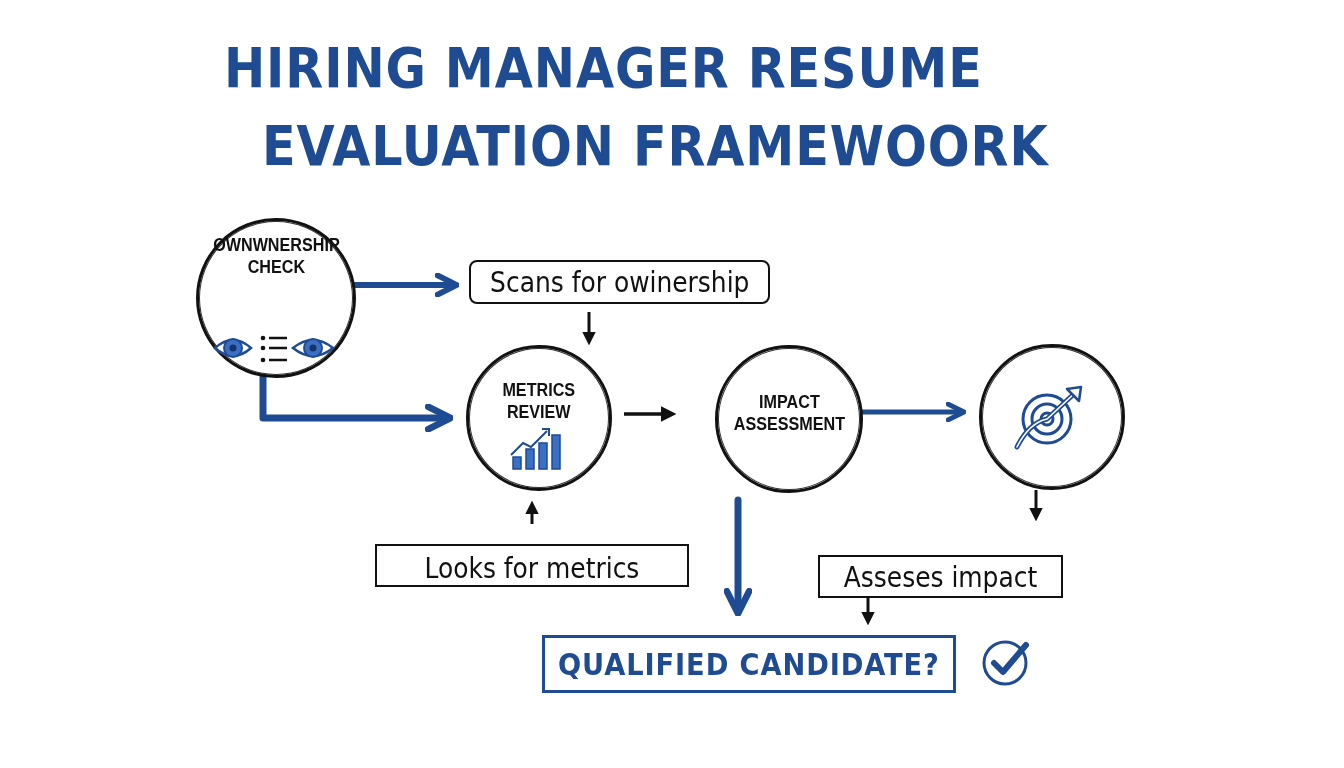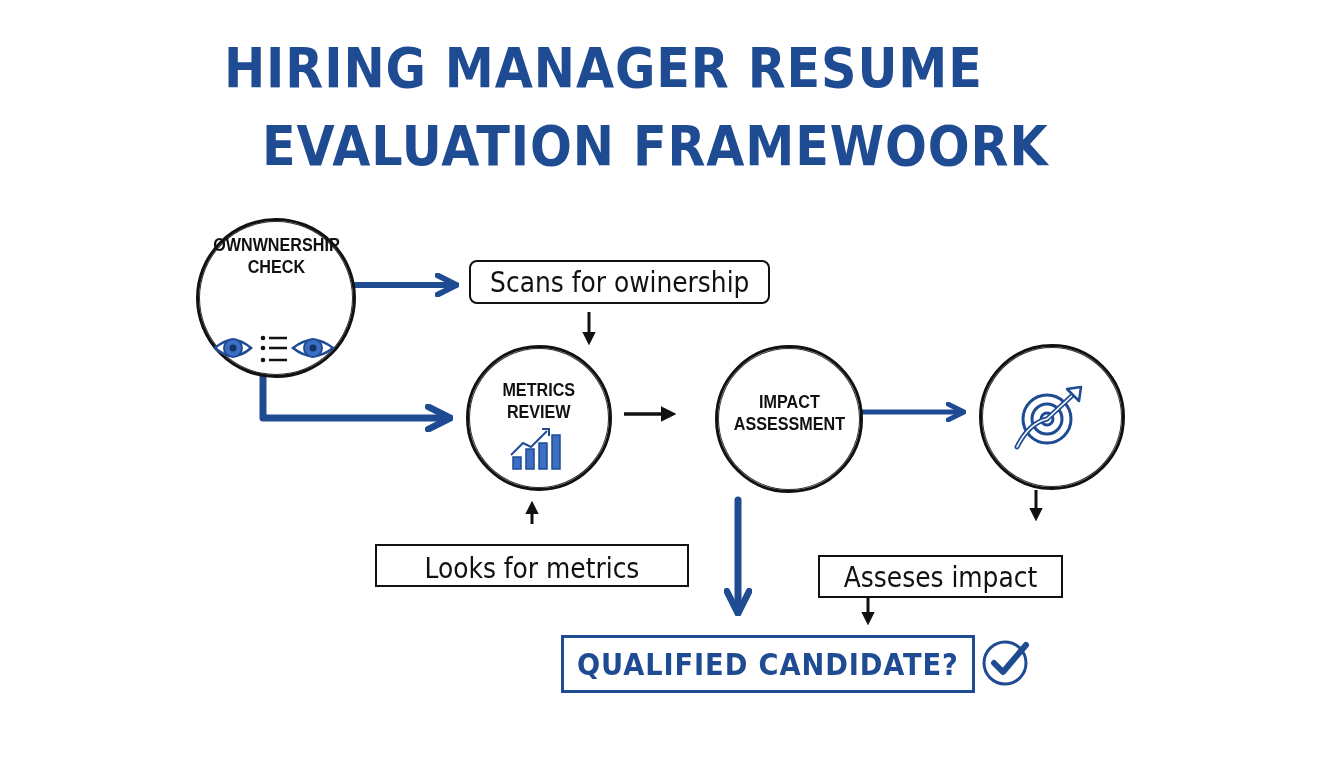--- a/index.html
+++ b/index.html
@@ -158,20 +158,20 @@
 </div>
 
 <div class="box" style="left:375px; top:544px; width:314px; height:43px;align-items:flex-end;">
   <span>Looks for metrics</span>
 </div>
 
 <div class="box" style="left:818px; top:555px; width:245px; height:43px;">
   <span>Asseses impact</span>
 </div>
 
-<div class="final-box" style="left:561px; top:635px; width:414px; height:58px;">
+<div class="final-box" style="left:542px; top:635px; width:414px; height:58px;">
   <span>QUALIFIED CANDIDATE?</span>
 </div>
 
 <svg width="52" height="52" viewBox="0 0 52 52" style="position:absolute; left:981px; top:637px;">
   <circle cx="24" cy="26" r="21" fill="none" stroke="#1f4b93" stroke-width="3"></circle>
   <path d="M13 26 L22 35 L45 8" fill="none" stroke="#1f4b93" stroke-width="6" stroke-linecap="round" stroke-linejoin="round"></path>
 </svg>
 
 </body></html>

